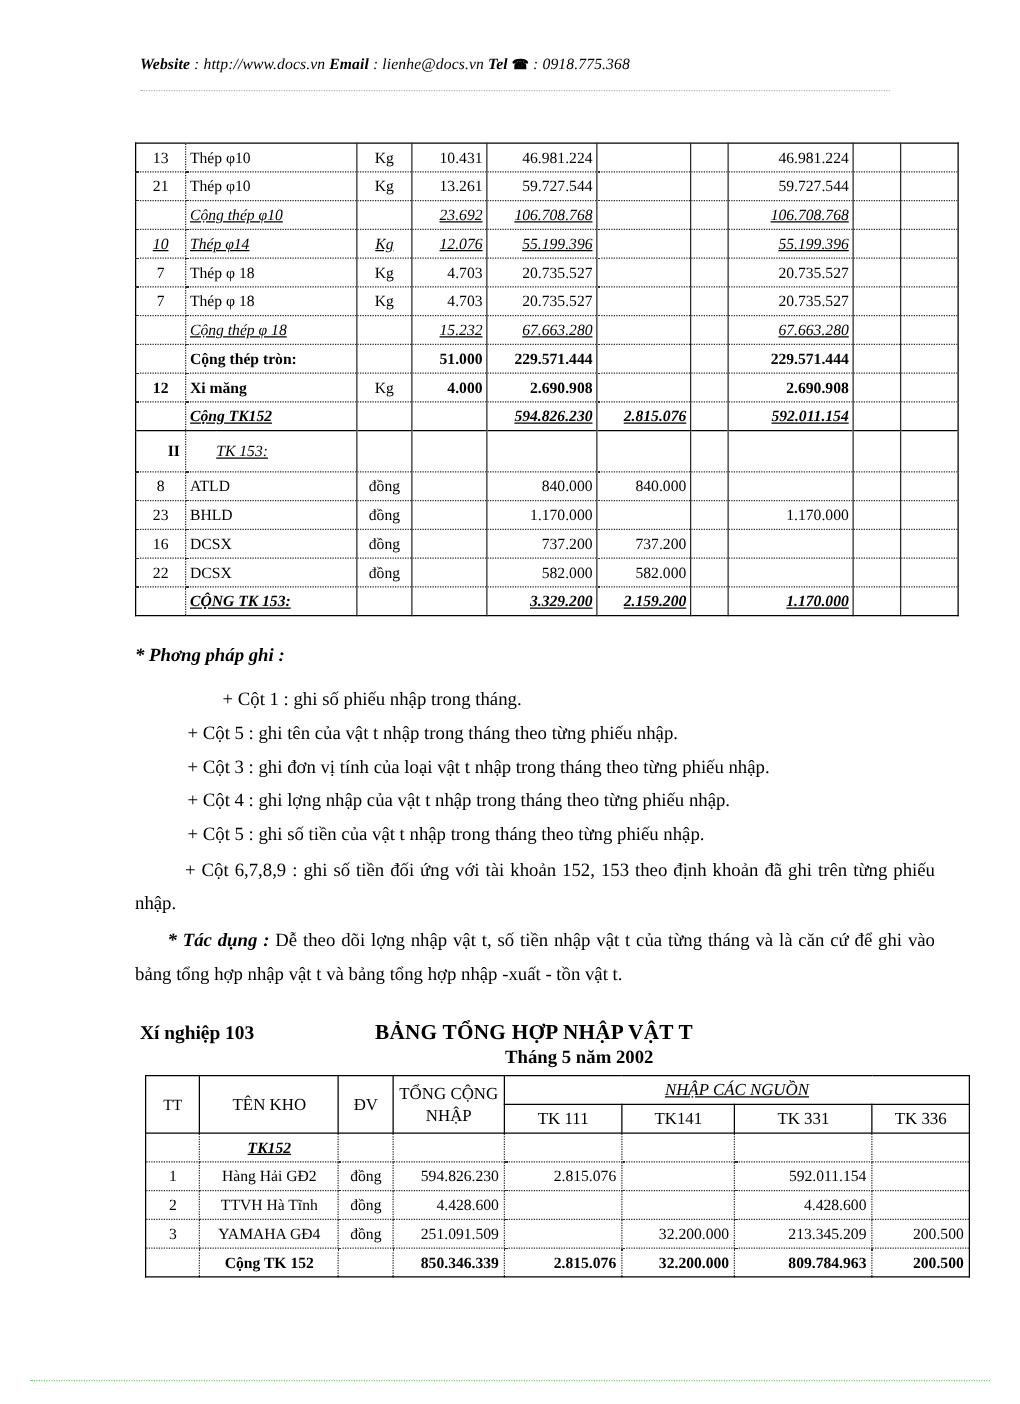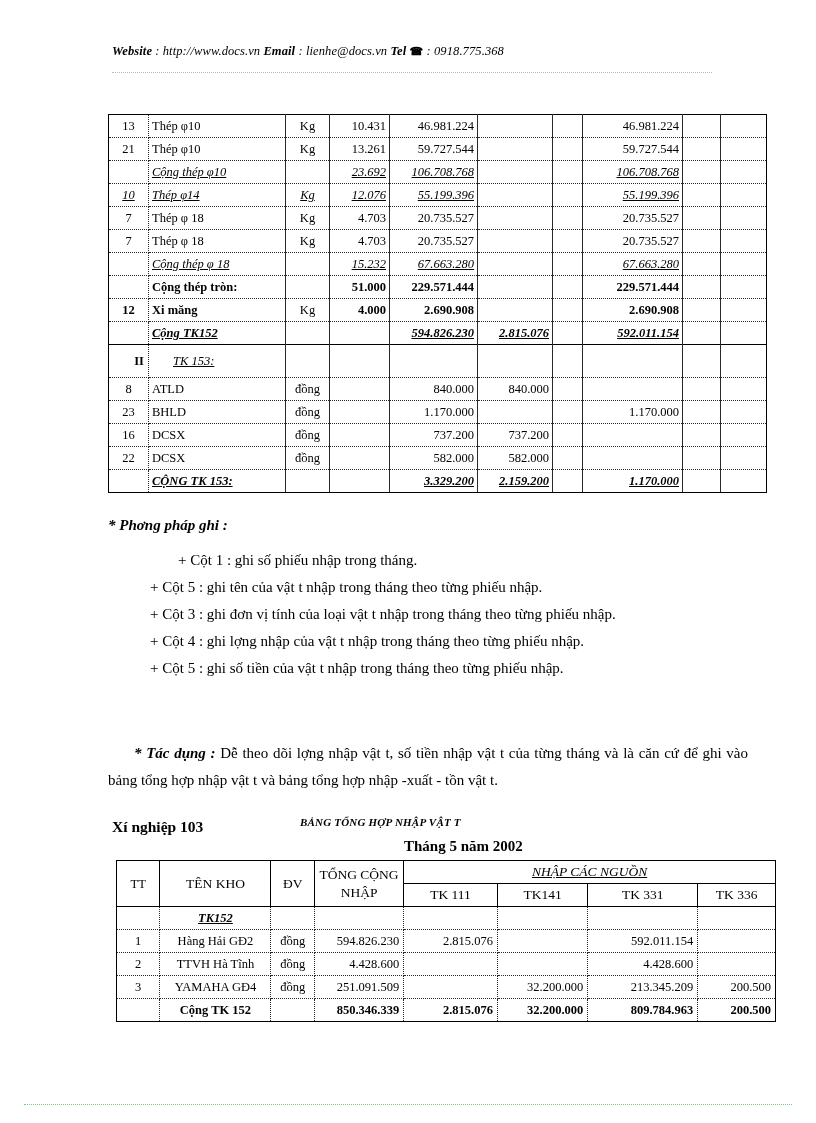--- a/index.html
+++ b/index.html
@@ -132,25 +132,24 @@
     position: absolute;
     left: 112px;
     top: 818px;
     font-size: 15.5px;
     font-weight: bold;
   }
   #bigtitle {
     position: absolute;
     left: 300px;
     top: 816px;
-    font-size: 11px;
+    font-size: 17px;
     font-weight: bold;
     letter-spacing: 0.2px;
     white-space: nowrap;
-    font-style: italic;
   }
   #subtitle {
     position: absolute;
     left: 404px;
     top: 838px;
     font-size: 15px;
     font-weight: bold;
     white-space: nowrap;
   }
 
@@ -414,20 +413,21 @@
   </div>
 
   <div class="prose lead-italic" id="note-title">* Phơng   pháp ghi :</div>
 
   <div class="bullet-line" style="top:552px;margin-left:28px;">+ Cột 1 : ghi số phiếu nhập trong tháng.</div>
   <div class="bullet-line" style="top:579px;">+ Cột 5 : ghi tên của vật t   nhập trong tháng theo từng phiếu nhập.</div>
   <div class="bullet-line" style="top:606px;">+ Cột 3 : ghi đơn vị tính của loại vật t   nhập trong tháng theo từng phiếu nhập.</div>
   <div class="bullet-line" style="top:633px;">+ Cột 4 : ghi lợng   nhập của vật t   nhập trong tháng theo từng phiếu nhập.</div>
   <div class="bullet-line" style="top:660px;">+ Cột 5 : ghi số tiền của vật t   nhập trong tháng theo từng phiếu nhập.</div>
 
+  <div id="para-wrap"><span class="ind"></span><span>+ Cột 6,7,8,9 :  ghi số tiền đối ứng với tài khoản 152, 153 theo định khoản đã ghi trên từng phiếu nhập.</span></div>
 
   <div id="usage-wrap"><span class="ind"></span><span class="lead-italic">* Tác dụng :</span><span> Dễ theo dõi lợng   nhập vật t,   số tiền nhập vật t   của từng tháng và là căn cứ để ghi vào bảng tổng hợp nhập vật t   và bảng tổng hợp nhập -xuất - tồn vật t.</span></div>
 
   <div id="enterprise">Xí nghiệp 103</div>
   <div id="bigtitle">BẢNG TỔNG HỢP NHẬP VẬT T</div>
   <div id="subtitle">Tháng 5 năm 2002</div>
 
   <div id="table2-wrap">
     <table id="table2" class="grid">
       <colgroup>

